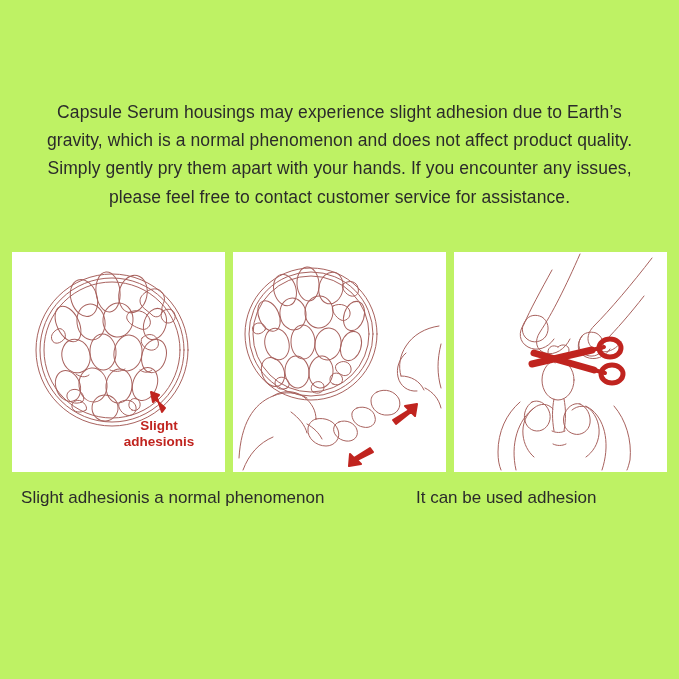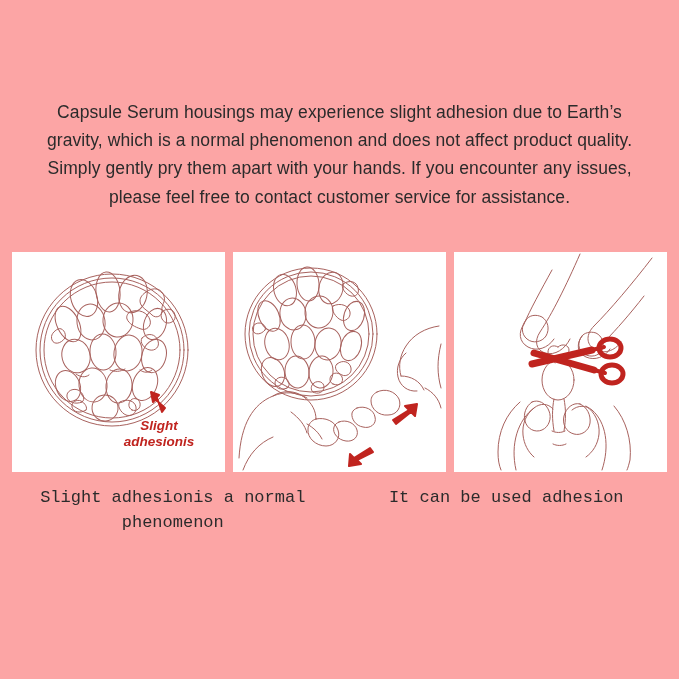--- a/index.html
+++ b/index.html
@@ -6,21 +6,21 @@
   body{
     width:679px;height:679px;
     background:#f9e6e6;
     font-family:"Liberation Sans","DejaVu Sans",sans-serif;
     overflow:hidden;
     position:relative;
   }
   #page{
     position:absolute;inset:0;
     width:679px;height:679px;
-    background:#fca5a5;
+    background:#bef264;
   }
 
   
   #notice{
     position:absolute;
     left:40px; top:80px;
     width:599px;
     text-align:center;
     color:#2b2b2b;
     font-size:17.5px;
@@ -28,38 +28,36 @@
     letter-spacing:.1px;
   }
 
   
   #panels{
     position:absolute;
     left:12px; top:252px;
     width:655px; height:220px;
     display:flex;
     gap:8px;
-    font-style:italic;
   }
   .panel{
     position:relative;
     flex:1 1 0;
     background:#ffffff;
     overflow:hidden;
   }
   .panel svg{display:block;width:100%;height:100%;}
 
   
   #captions{
     position:absolute;
     left:12px; top:486px;
     width:655px; height:80px;
     display:flex;
     gap:12px;
-    font-family:Liberation Mono, monospace;
   }
   .caption{
     flex:1 1 0;
     text-align:center;
     color:#2b2b2b;
     font-size:17px;
     line-height:1.45;
     padding:0 6px;
     box-sizing:border-box;
   }

